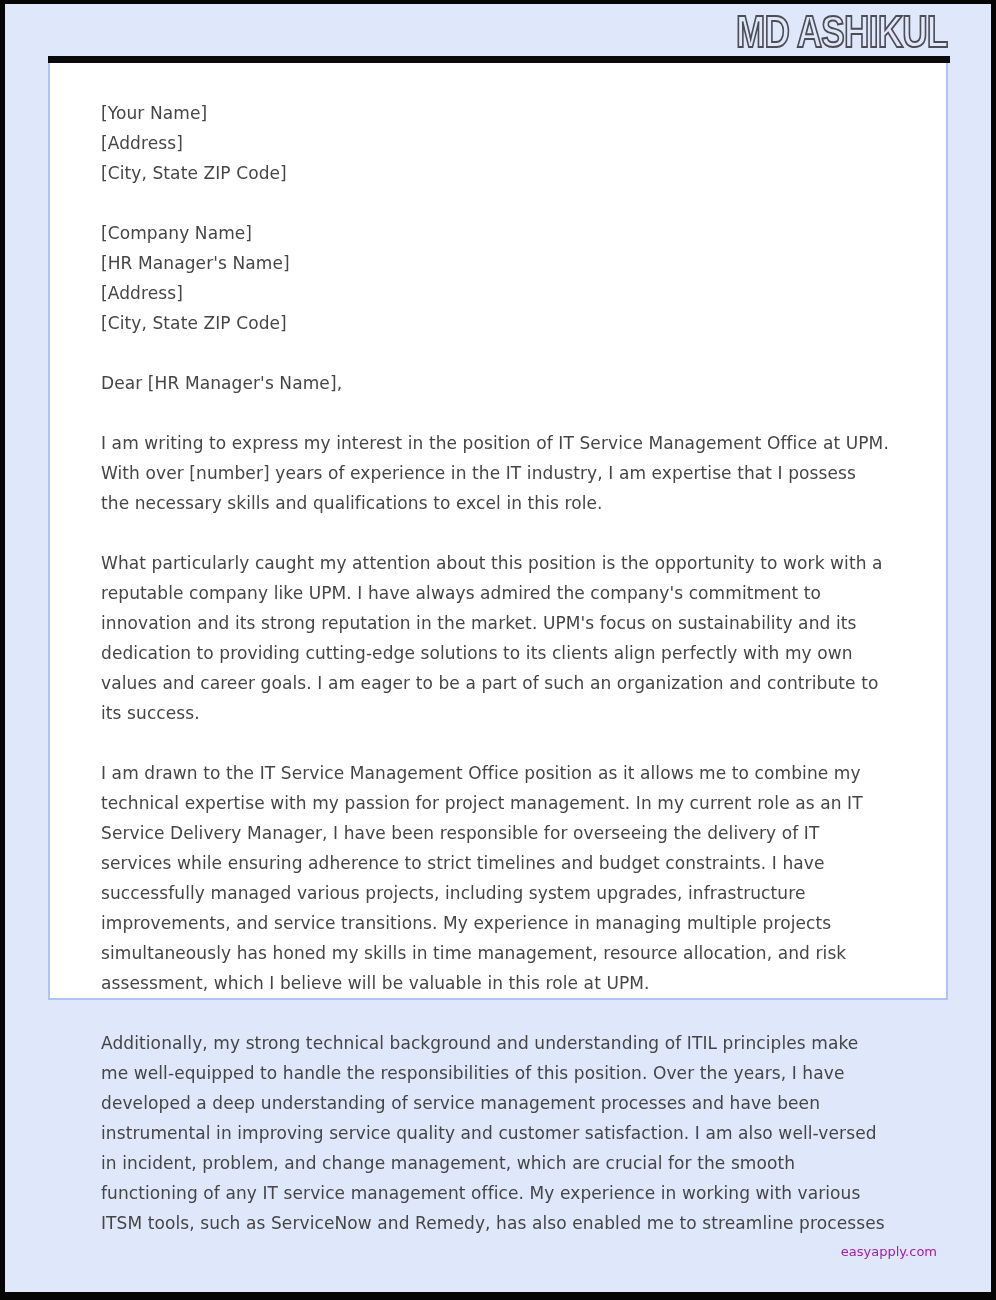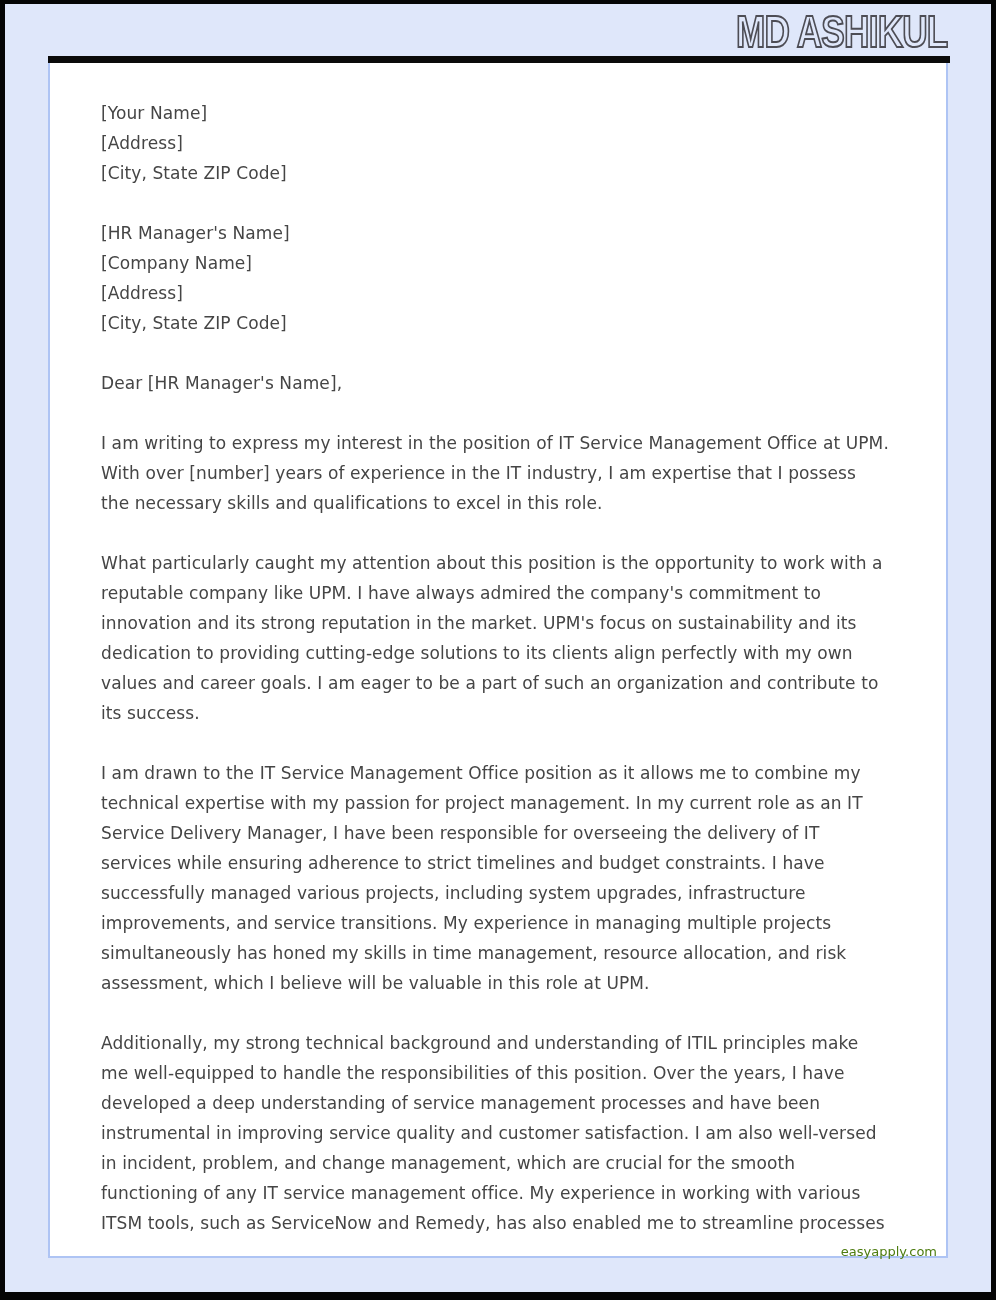--- a/index.html
+++ b/index.html
@@ -39,21 +39,21 @@
     position: absolute;
     left: 48px; top: 56px;
     width: 902px; height: 7px;
     background: #0a0a0a;
   }
 
   
   .page {
     position: absolute;
     left: 48px; top: 63px;
-    width: 900px; height: 1195px;
+    width: 900px; height: 937px;
     box-sizing: border-box;
     background: #ffffff;
     border-left: 2px solid #aec4f4;
     border-right: 2px solid #aec4f4;
     border-bottom: 2px solid #aec4f4;
     padding: 35px 57px 0 51px;
     overflow: visible;
   }
 
   .page, .page p, .page .line {
@@ -63,42 +63,42 @@
     letter-spacing: 0.1px;
   }
   .block { margin: 0 0 30px 0; }
   .page p { margin: 0 0 30px 0; }
 
   .watermark {
     position: absolute;
     top: 1181px; right: 9px;
     font-size: 13px;
     line-height: 16px;
-    color: #4d7c0f;
+    color: #a21caf;
     letter-spacing: 0;
   }
 </style>
 </head>
 <body>
 
 <div class="brand">MD ASHIKUL</div>
 
 <div class="topline"></div>
 
 <div class="page">
 
   <div class="block">
     <div class="line">[Your Name]</div>
     <div class="line">[Address]</div>
     <div class="line">[City, State ZIP Code]</div>
   </div>
 
   <div class="block">
+    <div class="line">[Company Name]</div>
     <div class="line">[HR Manager's Name]</div>
-    <div class="line">[Company Name]</div>
     <div class="line">[Address]</div>
     <div class="line">[City, State ZIP Code]</div>
   </div>
 
   <div class="block">Dear [HR Manager's Name],</div>
 
   <p>I am writing to express my interest in the position of IT Service Management Office at UPM. With over [number] years of experience in the IT industry, I am expertise that I possess the necessary skills and qualifications to excel in this role.</p>
   <p>What particularly caught my attention about this position is the opportunity to work with a reputable company like UPM. I have always admired the company's commitment to innovation and its strong reputation in the market. UPM's focus on sustainability and its dedication to providing cutting-edge solutions to its clients align perfectly with my own values and career goals. I am eager to be a part of such an organization and contribute to its success.</p>
   <p>I am drawn to the IT Service Management Office position as it allows me to combine my technical expertise with my passion for project management. In my current role as an IT Service Delivery Manager, I have been responsible for overseeing the delivery of IT services while ensuring adherence to strict timelines and budget constraints. I have successfully managed various projects, including system upgrades, infrastructure improvements, and service transitions. My experience in managing multiple projects simultaneously has honed my skills in time management, resource allocation, and risk assessment, which I believe will be valuable in this role at UPM.</p>
   <p>Additionally, my strong technical background and understanding of ITIL principles make me well-equipped to handle the responsibilities of this position. Over the years, I have developed a deep understanding of service management processes and have been instrumental in improving service quality and customer satisfaction. I am also well-versed in incident, problem, and change management, which are crucial for the smooth functioning of any IT service management office. My experience in working with various ITSM tools, such as ServiceNow and Remedy, has also enabled me to streamline processes</p>

